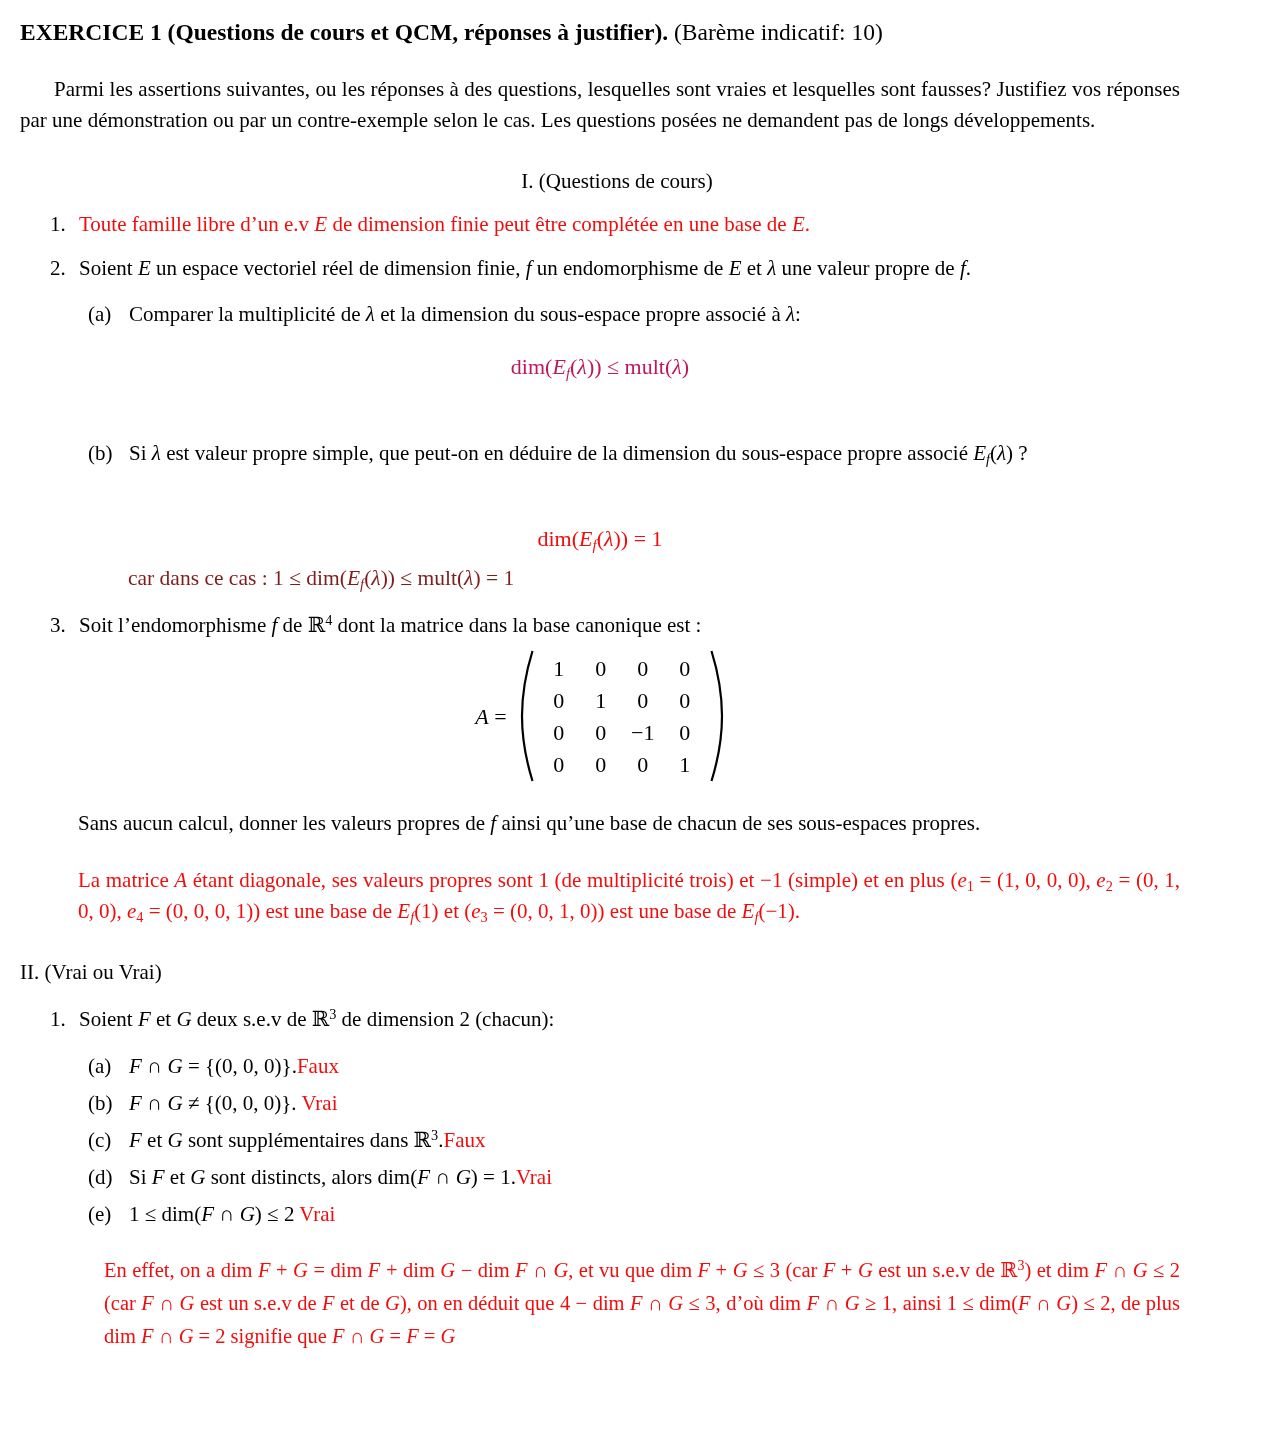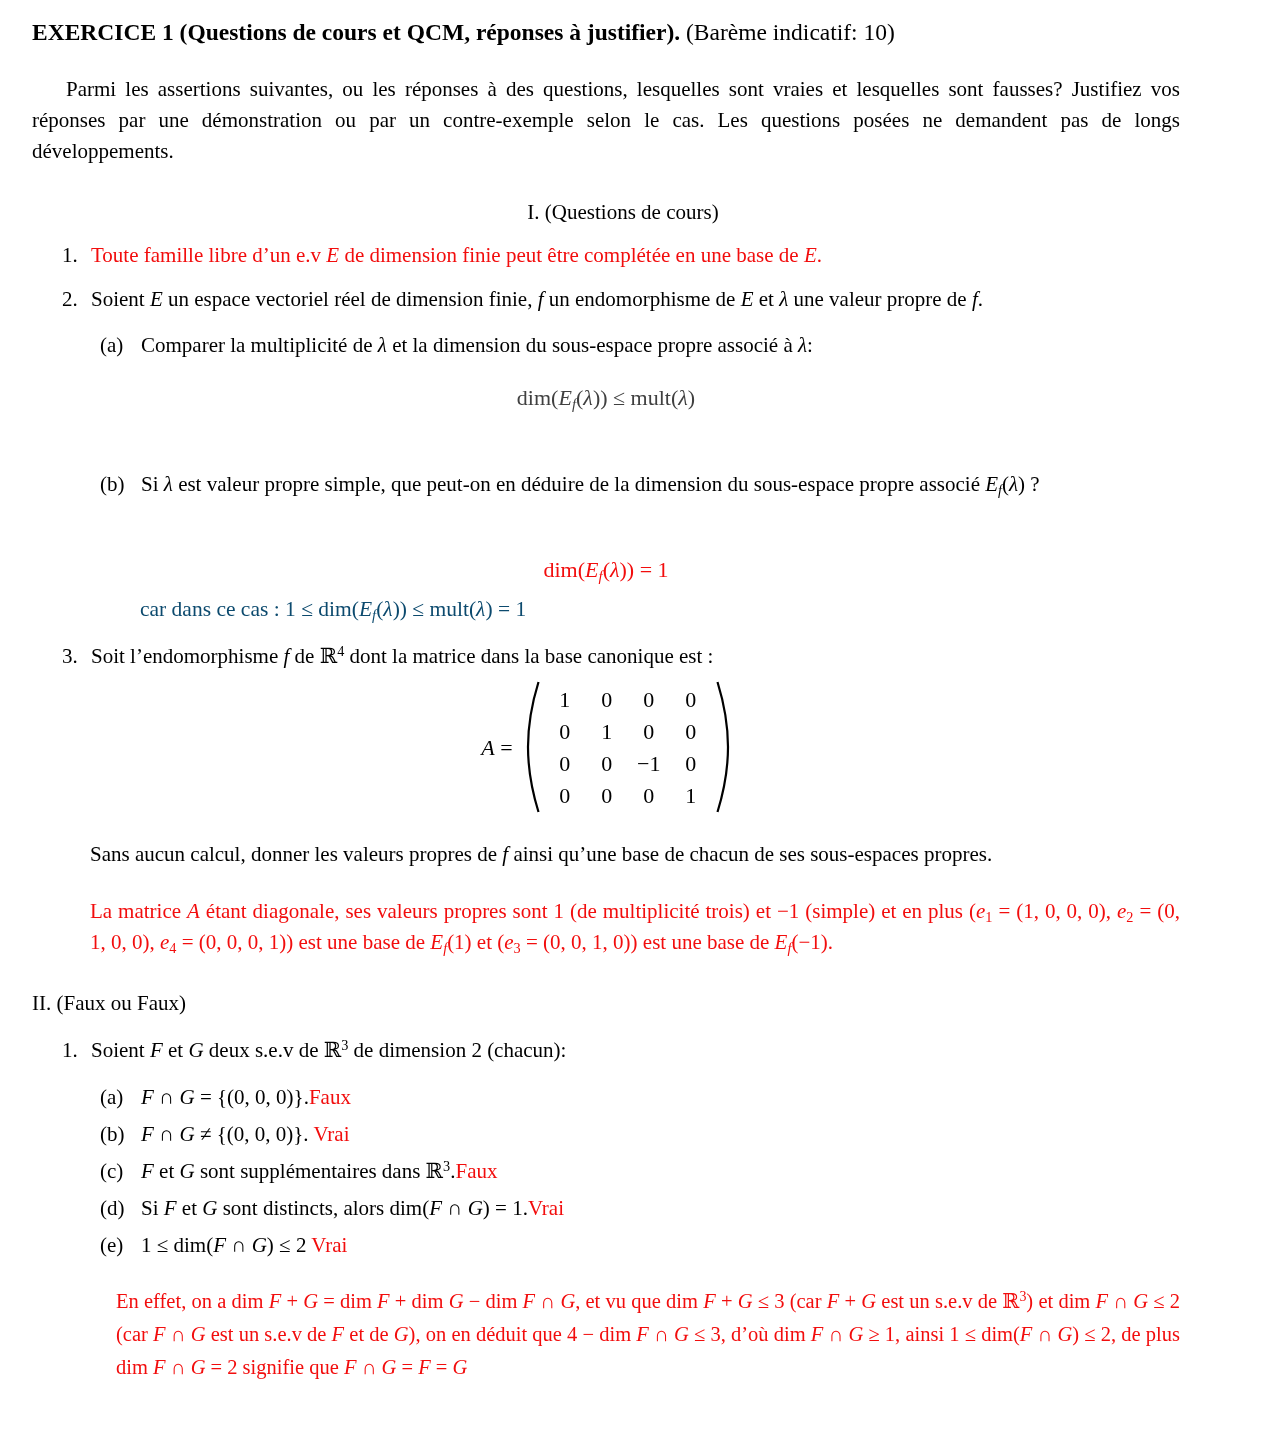--- a/index.html
+++ b/index.html
@@ -1,20 +1,20 @@
 <!DOCTYPE html>
 <html><head>
 <meta charset="utf-8">
 <style>
   html, body { margin: 0; padding: 0; background: #ffffff; }
   .page {
     width: 1222px;
     min-height: 1445px;
     box-sizing: border-box;
-    padding: 16px 42px 40px 32px;
+    padding: 16px 42px 40px 20px;
     background: #ffffff;
     color: #000000;
     font-family: "Liberation Serif", "DejaVu Serif", serif;
     font-size: 21px;
     line-height: 31px;
   }
   .bold { font-weight: bold; }
   .title-line { font-size: 23.5px; line-height: 32px; }
   .intro { margin: 26px 0 0 0; text-align: justify; text-indent: 34px; }
   .h-sec { margin-top: 30px; }
@@ -74,29 +74,29 @@
   <div class="num-item mt13">
     <span class="num">2.</span>
     <div class="content">Soient <i>E</i> un espace vectoriel réel de dimension finie, <i>f</i> un endomorphisme de <i>E</i> et <i>λ</i> une valeur propre de <i>f</i>.</div>
   </div>
 
   <div class="sub-item mt15">
     <span class="sub-num">(a)</span>
     <div class="content">Comparer la multiplicité de <i>λ</i> et la dimension du sous-espace propre associé à <i>λ</i>:</div>
   </div>
 
-  <div class="red formula mt21" style="color: #404040;">dim(<i>E</i><sub><i>f</i></sub>(<i>λ</i>)) ≤ mult(<i>λ</i>)</div>
+  <div class="red formula mt21" style="color: #be185d;">dim(<i>E</i><sub><i>f</i></sub>(<i>λ</i>)) ≤ mult(<i>λ</i>)</div>
 
   <div class="sub-item mt56">
     <span class="sub-num">(b)</span>
     <div class="content">Si <i>λ</i> est valeur propre simple, que peut-on en déduire de la dimension du sous-espace propre associé <i>E</i><sub><i>f</i></sub>(<i>λ</i>) ?</div>
   </div>
 
   <div class="red formula mt54" style="color: rgb(242, 13, 13);">dim(<i>E</i><sub><i>f</i></sub>(<i>λ</i>)) = 1</div>
-  <div class="red carline" style="color: #0c4a6e;">car dans ce cas : 1 ≤ dim(<i>E</i><sub><i>f</i></sub>(<i>λ</i>)) ≤ mult(<i>λ</i>) = 1</div>
+  <div class="red carline" style="color: #7f1d1d;">car dans ce cas : 1 ≤ dim(<i>E</i><sub><i>f</i></sub>(<i>λ</i>)) ≤ mult(<i>λ</i>) = 1</div>
 
   <div class="num-item mt16">
     <span class="num">3.</span>
     <div class="content">Soit l’endomorphisme <i>f</i> de ℝ<sup>4</sup> dont la matrice dans la base canonique est :</div>
   </div>
 
   <div class="matrix-wrap">
     <span class="matrix-lhs"><i>A</i> =</span>
     <span class="paren">
       <svg width="16" height="134" viewBox="0 0 16 134">
@@ -125,21 +125,21 @@
       <svg width="16" height="134" viewBox="0 0 16 134">
           <path d="M2.5 2 Q13 36 13 67 Q13 98 2.5 132" fill="none" stroke="#000" stroke-width="2.2"></path>
         </svg>
     </span>
   </div>
 
   <div class="follow">Sans aucun calcul, donner les valeurs propres de <i>f</i> ainsi qu’une base de chacun de ses sous-espaces propres.</div>
 
   <div class="red jpara" style="color: rgb(242, 13, 13);">La matrice <i>A</i> étant diagonale, ses valeurs propres sont 1 (de multiplicité trois) et −1 (simple) et en plus (<i>e</i><sub>1</sub> = (1, 0, 0, 0), <i>e</i><sub>2</sub> = (0, 1, 0, 0), <i>e</i><sub>4</sub> = (0, 0, 0, 1)) est une base de <i>E</i><sub><i>f</i></sub>(1) et (<i>e</i><sub>3</sub> = (0, 0, 1, 0)) est une base de <i>E</i><sub><i>f</i></sub>(−1).</div>
 
-  <div class="h-sec">II. (Faux ou Faux)</div>
+  <div class="h-sec">II. (Vrai ou Vrai)</div>
 
   <div class="num-item mt16">
     <span class="num">1.</span>
     <div class="content">Soient <i>F</i> et <i>G</i> deux s.e.v de ℝ<sup>3</sup> de dimension 2 (chacun):</div>
   </div>
 
   <div class="sub-item vf mt16">
     <span class="sub-num">(a)</span>
     <div class="content"><span><i>F</i> ∩ <i>G</i> = {(0, 0, 0)}.</span><span class="red" style="color: rgb(242, 13, 13);">Faux</span></div>
   </div>

